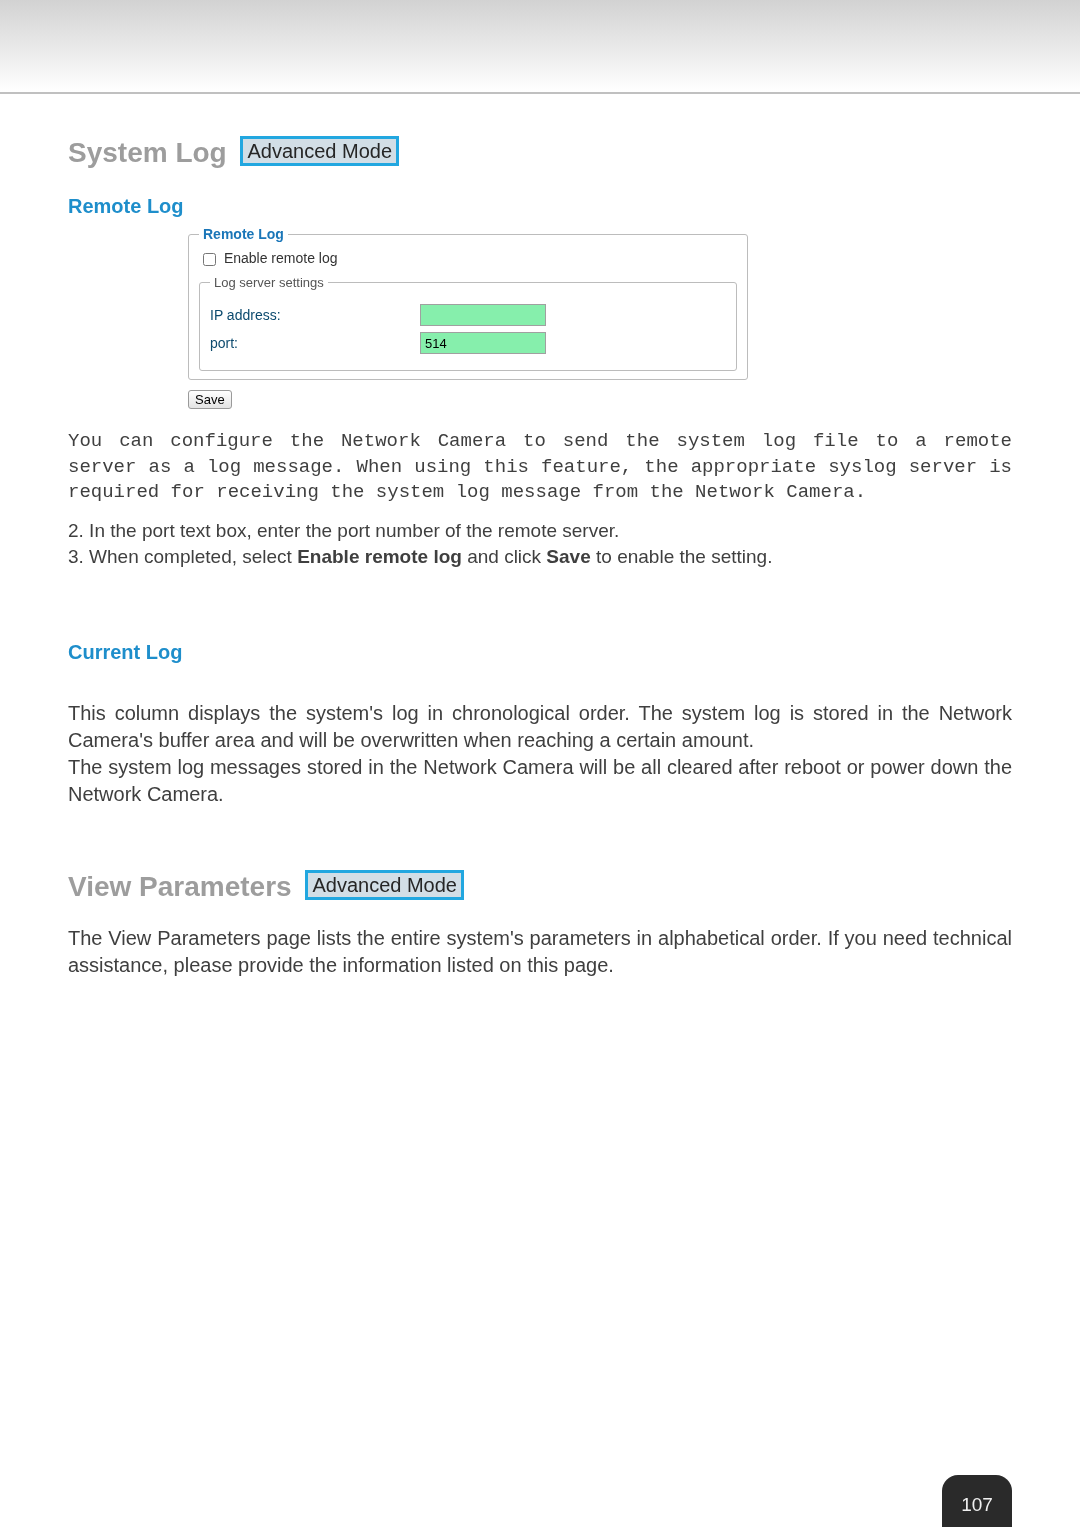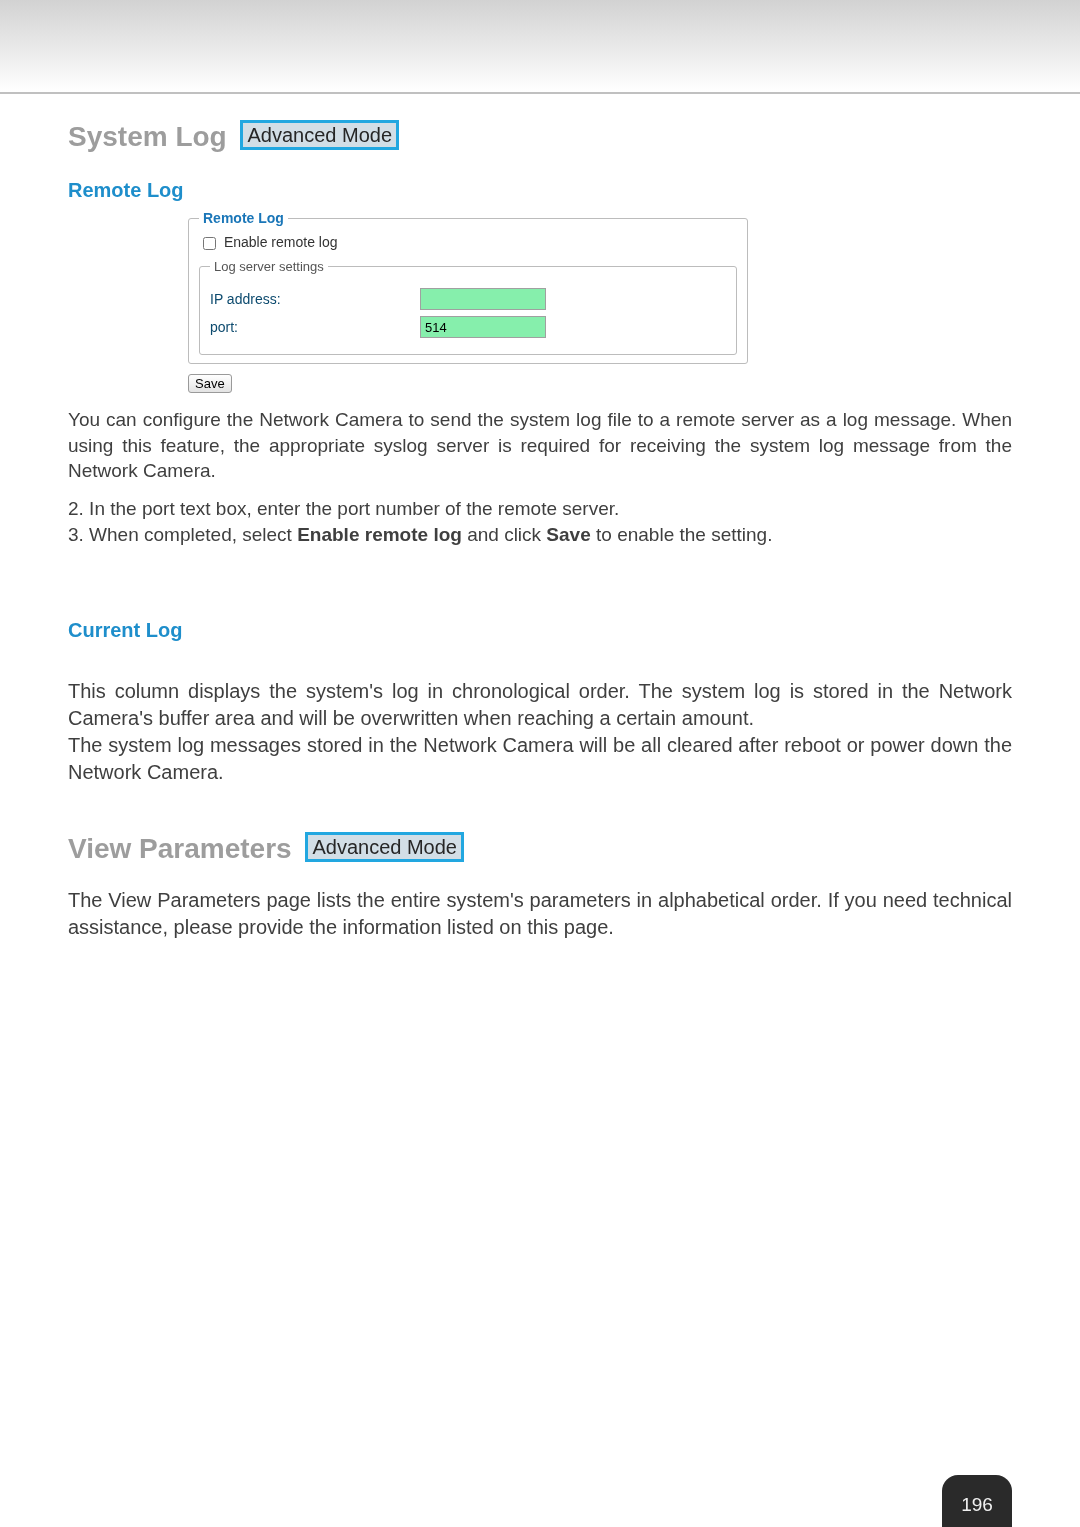--- a/index.html
+++ b/index.html
@@ -28,21 +28,21 @@
     background: #c0c0c0;
   }
   .content {
     position: relative;
     padding-top: 120px;
   }
   .h-sys {
     font-size: 28px;
     font-weight: bold;
     color: #9d9d9d;
-    margin: 0 0 22px 0;
+    margin: 16px 0 22px 0;
   }
   .mode-badge {
     display: inline-block;
     vertical-align: 4px;
     border: 3px solid #22a7e0;
     background: #d2dee6;
     color: #262626;
     font-weight: normal;
     font-size: 20px;
     padding: 0px 4px 0px 4px;
@@ -182,21 +182,21 @@
           </div>
           <div class="form-row">
             <span class="lab">port:</span>
             <input type="text" value="514" style="">
           </div>
         </fieldset>
       </fieldset>
       <button class="save-btn">Save</button>
     </div>
 
-    <div class="steps" style="margin-top:14px; text-align:justify;">You can configure the Network Camera to send the system log file to a remote server as a log message. When using this feature, the appropriate syslog server is required for receiving the system log message from the Network Camera.</div>
+    <div class="steps" style="margin-top:20px; text-align:justify;font-family:Liberation Mono, monospace;">You can configure the Network Camera to send the system log file to a remote server as a log message. When using this feature, the appropriate syslog server is required for receiving the system log message from the Network Camera.</div>
 
     <div class="steps">
       <div>2. In the port text box, enter the port number of the remote server.</div>
       <div>
         <span>3. When completed, select </span><b>Enable remote log</b><span> and click </span><b>Save</b><span> to enable the setting.</span>
       </div>
     </div>
 
     <div class="gap-50"></div>
 
@@ -210,15 +210,15 @@
     <h1 class="h-sys">
       <span>View Parameters</span>
       <span class="mode-badge">Advanced Mode</span>
     </h1>
 
     <div class="body-text">The View Parameters page lists the entire system's parameters in alphabetical order. If you need technical assistance, please provide the information listed on this page.</div>
 
   </div>
 
   <div class="page-tab">
-    <span>196</span>
+    <span>107</span>
   </div>
 </div>
 
 </body></html>

